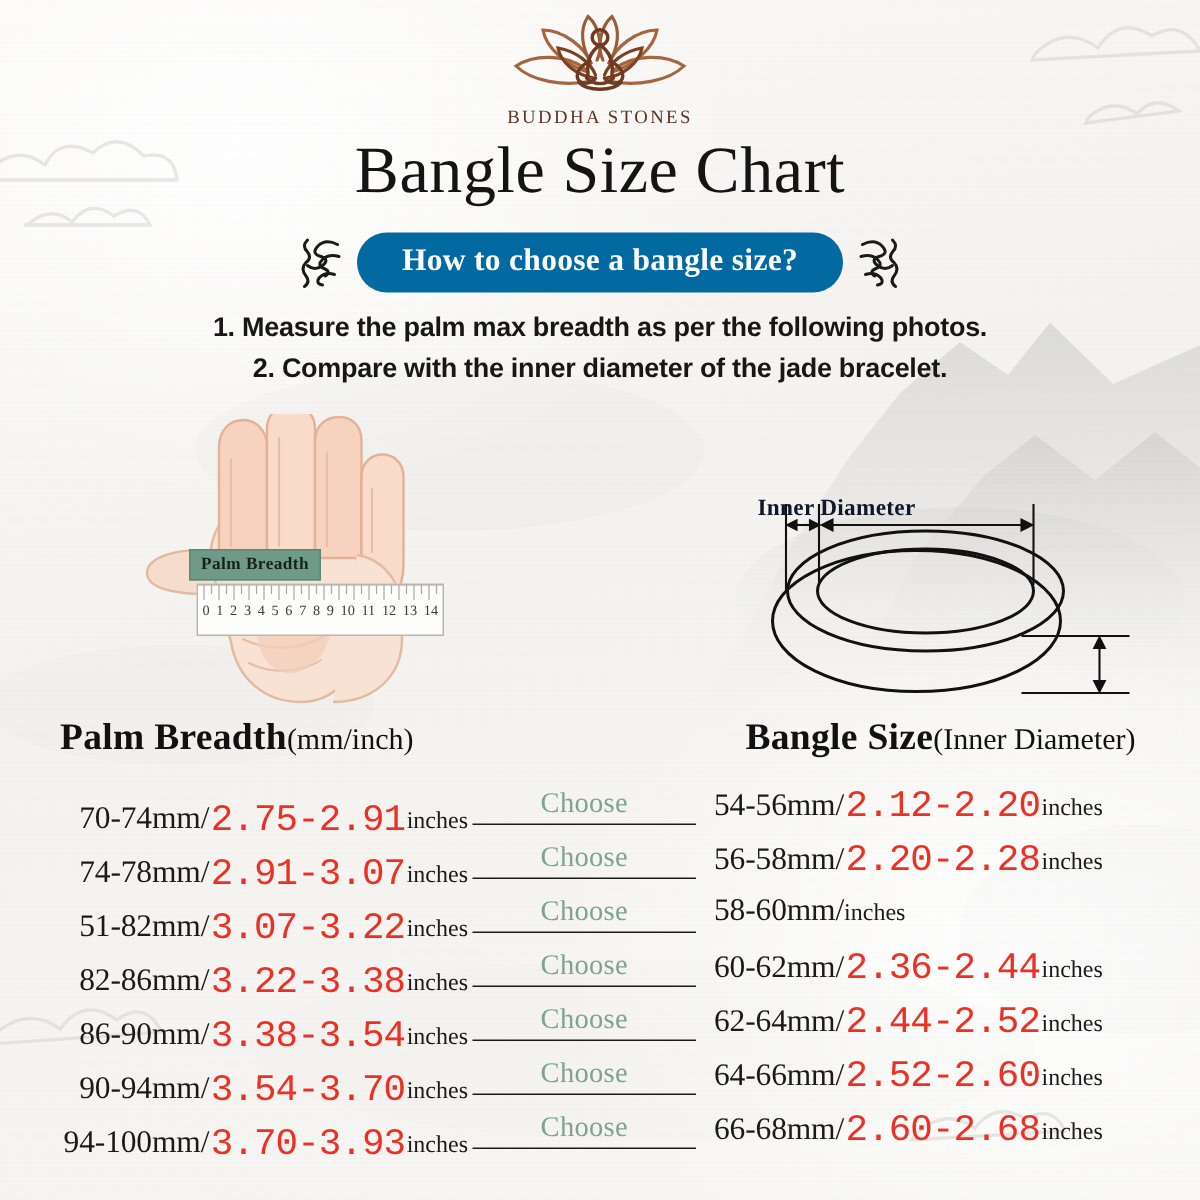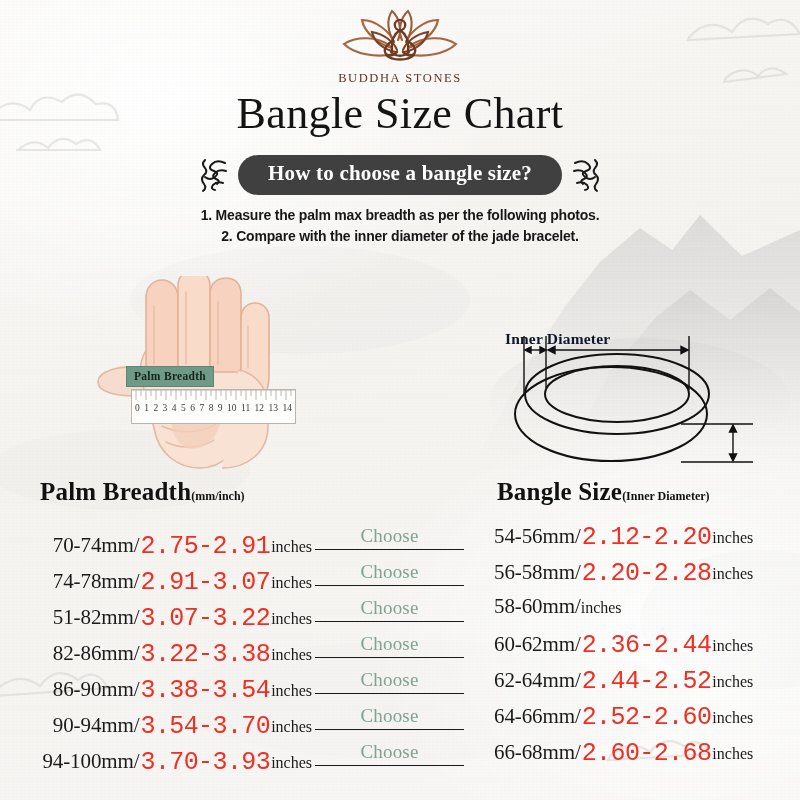--- a/index.html
+++ b/index.html
@@ -48,37 +48,37 @@
     font-family:"Liberation Serif",serif;
     font-size:44px;color:#141414;font-weight:400;
     letter-spacing:.4px;
   }
 
   .pill-row{
     position:absolute;left:0;right:0;top:155px;
     display:flex;align-items:center;justify-content:center;gap:9px;
   }
   .pill{
-    background:#404040;color:#ffffff;
+    background:#0369a1;color:#ffffff;
     border-radius:22px;
     padding:6px 30px 8px 30px;
     font-family:"Liberation Serif",serif;
     font-size:21px;font-weight:700;letter-spacing:.2px;
     line-height:1.2;
   }
   .orn{width:30px;height:40px;display:block;}
 
   .steps{
     position:absolute;left:0;right:0;top:205px;
     text-align:center;
     font-family:"Liberation Sans",sans-serif;
     color:#171717;
   }
   .step{
-    font-size:14px;font-weight:700;line-height:1.52;
+    font-size:18px;font-weight:700;line-height:1.52;
     letter-spacing:-.2px;
   }
 
   
   .hand-fig{position:absolute;left:96px;top:276px;width:240px;height:198px;}
   .bangle-fig{position:absolute;left:505px;top:328px;width:260px;height:150px;}
   .inner-dia-label{
     position:absolute;left:505px;top:330px;width:260px;
     text-align:left;
     font-family:"Liberation Serif",serif;
@@ -110,28 +110,28 @@
     font-size:9.5px;color:#3a3a3a;
   }
 
   
   .col-head{
     position:absolute;
     font-family:"Liberation Serif",serif;
     color:#111;white-space:nowrap;
   }
   .col-head .big{font-size:25px;font-weight:700;letter-spacing:.2px;}
-  .col-head .small{font-size:12px;font-weight:700;}
+  .col-head .small{font-size:20px;font-weight:400;}
 
   .head-left{left:40px;top:478px;}
   .head-right{left:497px;top:478px;}
 
   .table{position:absolute;}
   .table-left{left:0px;top:522px;width:470px;}
-  .table-right{left:494px;top:522px;width:306px;}
+  .table-right{left:476px;top:522px;width:306px;}
 
   .row{
     display:flex;align-items:baseline;
     height:36px;
     white-space:nowrap;
   }
   .mm{
     font-family:"Liberation Serif",serif;
     font-size:21px;color:#1a1a1a;letter-spacing:-.1px;
   }

